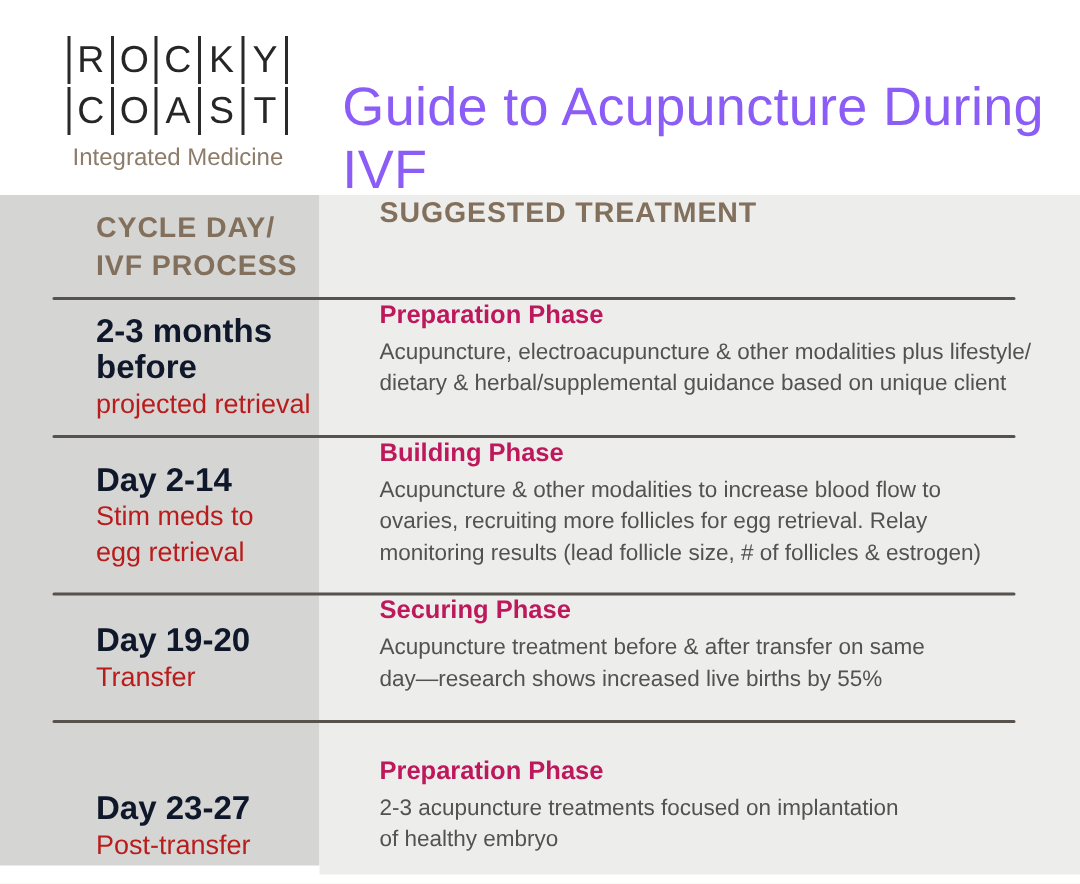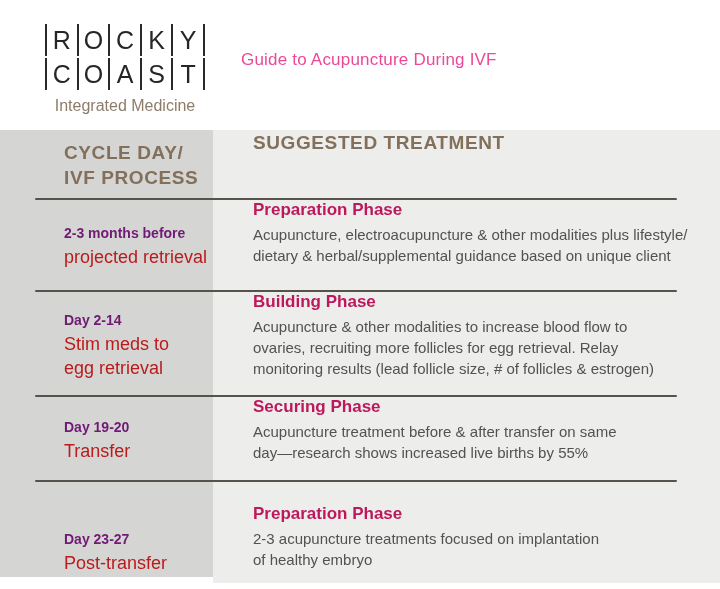--- a/index.html
+++ b/index.html
@@ -9,40 +9,40 @@
 
   
   .top { position:absolute; top:0; left:0; width:720px; height:130px; background:#ffffff;
          display:flex; align-items:flex-start; padding:24px 0 0 45px; }
   .logo { width:160px; }
   .logo-row { display:flex; margin-bottom:2px; }
   .logo-cell { flex:1; text-align:center; font-size:25px; line-height:32px; height:32px;
                color:#262626; border-left:2px solid #2a2a2a; font-weight:400; }
   .logo-row .logo-cell:last-child { border-right:2px solid #2a2a2a; }
   .logo-tagline { text-align:center; font-size:16px; color:#8d7c6a; margin-top:7px; }
-  .title { margin:26px 0 0 36px; font-size:17px; font-weight:500; color:#ec4899;
+  .title { margin:26px 0 0 36px; font-size:36px; font-weight:500; color:#8b5cf6;
            letter-spacing:0.2px; }
 
   
   .table { position:absolute; top:130px; left:0; width:720px; height:459px; }
   .bg-left  { position:absolute; top:0; left:0; width:213px; height:447px; background:#d5d5d3; }
   .bg-right { position:absolute; top:0; left:213px; width:507px; height:453px; background:#ededeb; }
   .rows { position:absolute; top:0; left:16px; width:720px; }
   .row { display:flex; }
   .row-header { height:69px; }
   .row-1 { height:92px; }
   .row-2 { height:105px; }
   .row-3 { height:85px; }
   .row-4 { height:96px;margin-top:22px; }
   .cell-left { width:213px; padding-left:48px; display:flex; flex-direction:column;
                justify-content:center; }
   .cell-right { flex:1; padding-left:24px; padding-right:28px; display:flex;
                 flex-direction:column; justify-content:flex-start; }
   .th { font-size:19px; font-weight:bold; color:#82705c; letter-spacing:0.6px; line-height:25px; }
-  .cycle-bold { font-size:14px; font-weight:bold; color:#701a75; line-height:24px; }
+  .cycle-bold { font-size:22px; font-weight:bold; color:#0f172a; line-height:24px; }
   .cycle-reg  { font-size:18px; font-weight:normal; color:#b91c1c; line-height:24px; }
   .phase { font-size:17px; font-weight:bold; color:#be185d; line-height:22px; margin-bottom:3px; }
   .desc  { font-size:15px; color:#525252; line-height:21px; }
   .divider { position:absolute; left:35px; width:642px; height:2px; background:#57524c;
              border-radius:1px; }
   .div-1 { top:68px; }
   .div-2 { top:160px; }
   .div-3 { top:265px; }
   .div-4 { top:350px; }
 </style>

